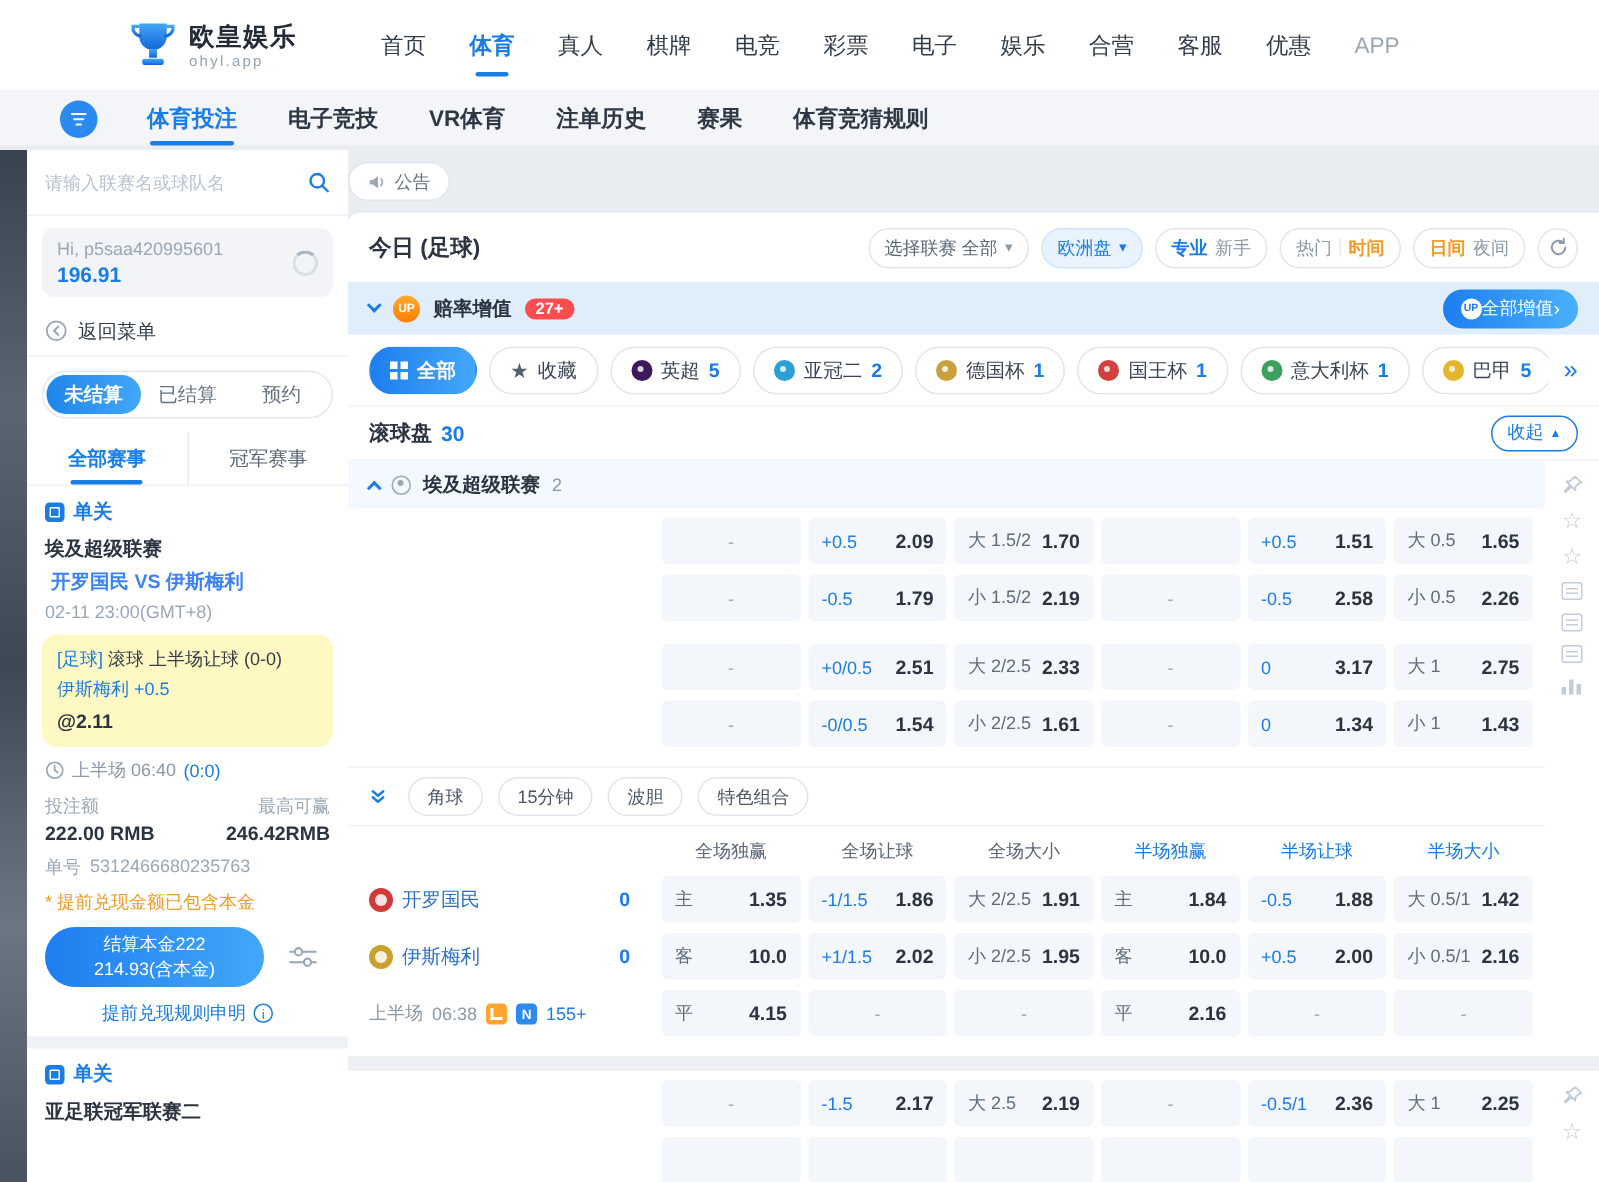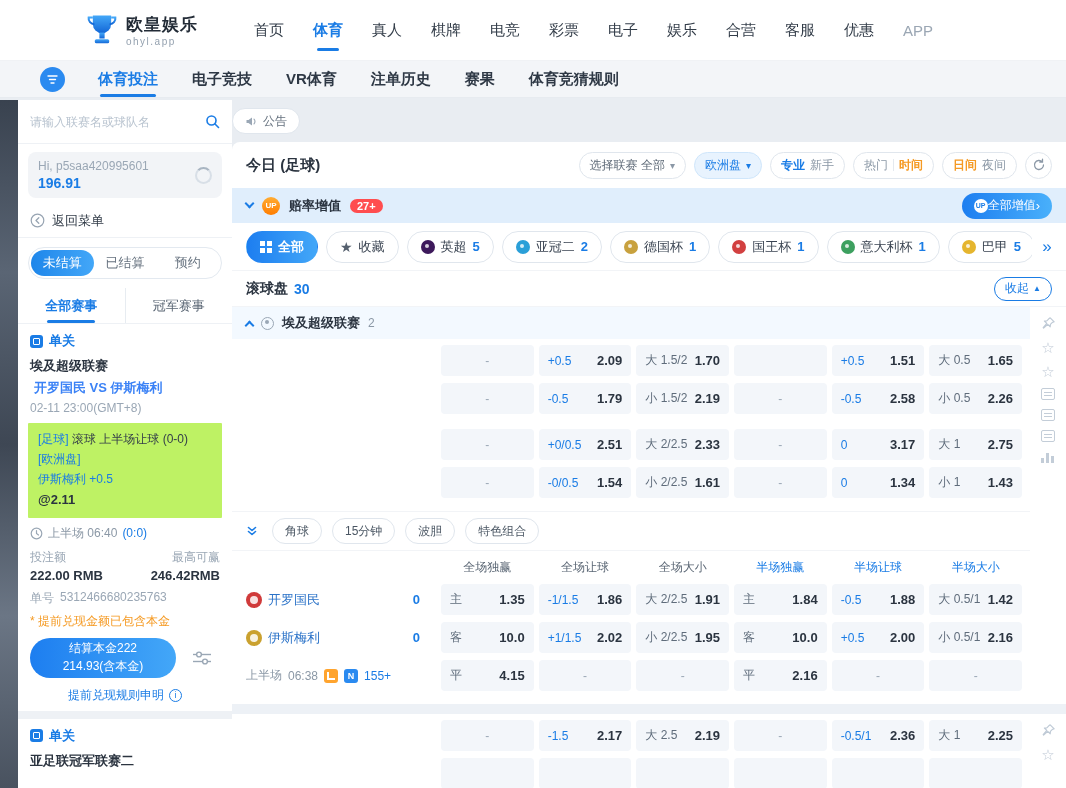--- a/index.html
+++ b/index.html
@@ -37,35 +37,35 @@
   .search-row input{flex:1;border:none;outline:none;font-size:12px;color:#333;background:transparent;font-family:inherit;min-width:0;}
   .search-row input::placeholder{color:#b8c3cf;}
   .user-card{margin:8px 10px 6px;background:#f2f4f7;border-radius:8px;padding:7px 10px;display:flex;align-items:center;flex:none;}
   .user-meta{flex:1;min-width:0;}
   .user-greet{font-size:12px;color:#9aa7b5;white-space:nowrap;}
   .user-balance{font-size:14px;font-weight:bold;color:#1a7ce5;margin-top:2px;}
   .spinner{width:17px;height:17px;border:2px solid #d8dfe7;border-top-color:#a9b5c2;border-radius:50%;cursor:pointer;flex:none;}
   .back-row{height:34px;display:flex;align-items:center;gap:7px;padding:0 12px;border-bottom:1px solid #eef1f5;font-size:13px;color:#333d49;cursor:pointer;flex:none;}
   .settle-tabs{margin:9px 10px;height:32px;border:1px solid #e3e9f0;border-radius:17px;display:flex;align-items:center;padding:2px;flex:none;}
   .stab{flex:1;height:26px;display:flex;align-items:center;justify-content:center;font-size:13px;color:#66727f;border-radius:13px;cursor:pointer;white-space:nowrap;}
-  .stab.active{background:linear-gradient(90deg,#1e86ea,#43a7f8);color:#fff;font-weight:normal;}
+  .stab.active{background:linear-gradient(90deg,#1e86ea,#43a7f8);color:#fff;font-weight:bold;}
   .event-tabs{height:36px;display:flex;border-bottom:1px solid #eef1f5;flex:none;}
   .etab{flex:1;display:flex;align-items:center;justify-content:center;font-size:13px;color:#5a6674;cursor:pointer;position:relative;}
   .etab.active{color:#1a7ce5;font-weight:bold;}
   .etab.active::after{content:"";position:absolute;bottom:0;left:50%;transform:translateX(-50%);width:48px;height:3px;background:#1a7ce5;border-radius:2px;}
   .etab + .etab{border-left:1px solid #e7ecf1;}
   .bet-scroll{flex:1;overflow:hidden;}
   .single-row{display:flex;align-items:center;gap:6px;padding:8px 12px 2px;}
   .single-ic{width:13px;height:13px;border-radius:3px;background:#1a7ce5;position:relative;flex:none;}
   .single-ic::after{content:"";position:absolute;inset:3px;border:1.5px solid #fff;border-radius:1px;}
   .single-label{font-size:13px;color:#1a7ce5;font-weight:bold;}
   .bet-league{font-size:13px;font-weight:bold;color:#2b3440;padding:5px 12px 0;}
   .bet-match{font-size:13px;font-weight:bold;color:#3b82f6;padding:4px 16px 0;}
   .bet-time{font-size:12px;color:#9aa7b5;padding:4px 12px 0;}
-  .bet-box{margin:8px 10px 0;background:#bef264;border-radius:1px;padding:7px 10px;font-size:12px;line-height:1.65;}
+  .bet-box{margin:8px 10px 0;background:#fef9c3;border-radius:10px;padding:7px 10px;font-size:12px;line-height:1.65;}
   .bet-box .blue{color:#1a7ce5;}
   .bet-box .dark{color:#333d49;}
   .bet-odds{font-size:13px;font-weight:bold;color:#2b3440;}
   .live-row{display:flex;align-items:center;gap:5px;padding:7px 12px 0;font-size:12px;color:#8b98a6;}
   .live-row .score{color:#1a7ce5;}
   .stake-row{display:flex;padding:7px 12px 0;}
   .stake-col{flex:1;min-width:0;}
   .stake-col.right{text-align:right;}
   .stake-label{font-size:12px;color:#9aa7b5;}
   .stake-val{font-size:13px;font-weight:bold;color:#2b3440;margin-top:2px;white-space:nowrap;}
@@ -269,21 +269,20 @@
       <div class="single-row">
         <span class="single-ic"></span>
         <span class="single-label">单关</span>
       </div>
       <div class="bet-league">埃及超级联赛</div>
       <div class="bet-match">开罗国民 VS 伊斯梅利</div>
       <div class="bet-time">02-11 23:00(GMT+8)</div>
 
       <div class="bet-box">
         <div><span class="blue">[足球]</span> <span class="dark">滚球 上半场让球 (0-0)</span></div>
-        <div class="blue">[欧洲盘]</div>
         <div class="blue">伊斯梅利 +0.5</div>
         <div class="bet-odds">@2.11</div>
       </div>
 
       <div class="live-row">
         <svg width="13" height="13" viewBox="0 0 13 13">
             <circle cx="6.5" cy="6.5" r="5.3" fill="none" stroke="#9aa7b5" stroke-width="1.2"></circle>
             <path d="M6.5 3.5v3l2 1.5" fill="none" stroke="#9aa7b5" stroke-width="1.2" stroke-linecap="round"></path>
           </svg>
         <span>上半场 06:40</span>

